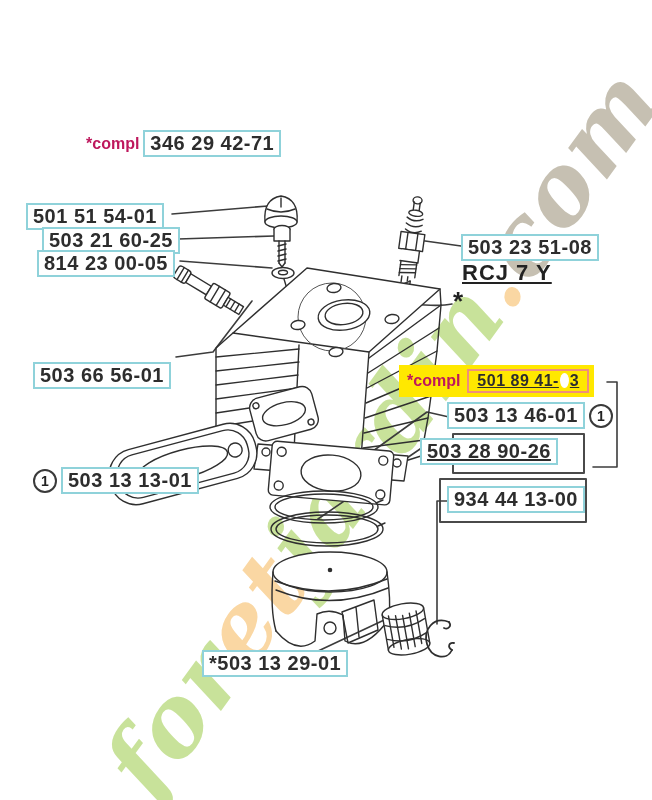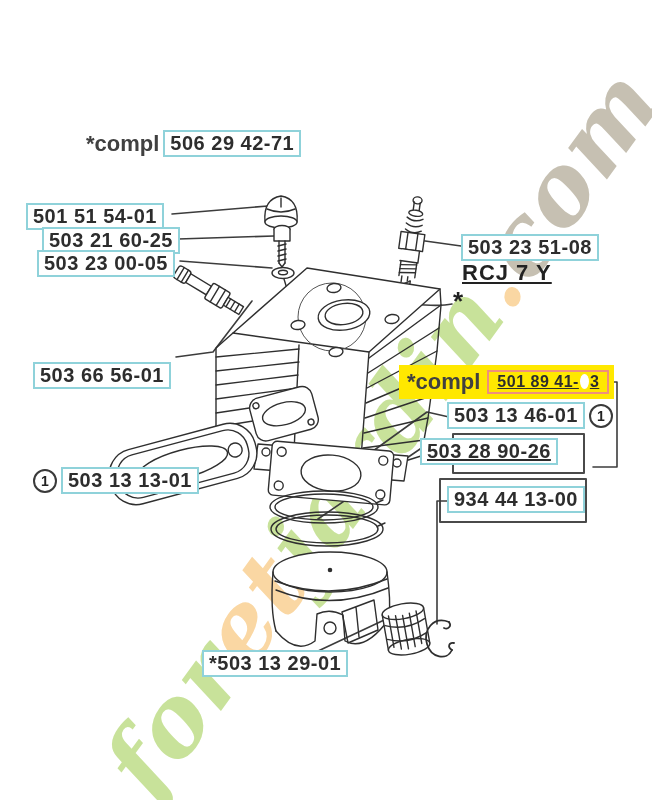--- a/index.html
+++ b/index.html
@@ -19,21 +19,21 @@
   .art{position:absolute;left:0;top:0;z-index:2;}
   
   .plabel{
     position:absolute;z-index:3;display:inline-block;background:#fff;
     border:2px solid var(--box-border);color:var(--txt);
     font-weight:bold;font-size:20px;line-height:1.05;letter-spacing:.5px;
     padding:1px 5px;white-space:nowrap;
   }
   .row{position:absolute;z-index:3;display:flex;align-items:center;gap:4px;}
   .row .plabel{position:static;}
-  .compl{font-weight:bold;font-size:22px;color:#404040;white-space:nowrap;}
+  .compl{font-weight:bold;font-size:16px;color:#be185d;white-space:nowrap;}
   .hl-wrap{
     position:absolute;z-index:3;display:flex;align-items:center;gap:7px;
     background:var(--hl);padding:4px 5px 4px 8px;
   }
   .hl-num{
     border:2px solid var(--hl-border);background:var(--hl);color:var(--txt);
     font-weight:bold;font-size:16px;letter-spacing:.5px;padding:1px 8px;white-space:nowrap;text-decoration:underline;
   }
   .gap-oval{display:inline-block;width:9px;height:15px;background:#fff;border-radius:50%;vertical-align:-2px;margin:0 1px;}
   .circle-ref{
@@ -189,26 +189,26 @@
     </g>
 
     <g stroke-width="1.8">
       <path d="M449,622 C433,616 423,630 427,644 C431,658 447,661 452,650"></path>
       <path d="M449,622 c3,4 -1,8 -5,6 M452,650 c-5,-3 -3,-8 2,-7"></path>
     </g>
   </svg>
 
   <div class="row" style="left:86px;top:130px;">
     <span class="compl">*compl</span>
-    <span class="plabel">506 29 42-71</span>
+    <span class="plabel">346 29 42-71</span>
   </div>
 
   <div class="plabel" style="left:26px;top:203px;">501 51 54-01</div>
   <div class="plabel" style="left:42px;top:227px;">503 21 60-25</div>
-  <div class="plabel" style="left:37px;top:250px;">503 23 00-05</div>
+  <div class="plabel" style="left:37px;top:250px;">814 23 00-05</div>
 
   <div class="plabel" style="left:461px;top:234px;">503 23 51-08</div>
   <div class="model" style="left:462px;top:260px;">RCJ 7 Y</div>
 
   <div class="plabel" style="left:33px;top:362px;">503 66 56-01</div>
 
   <div class="hl-wrap" style="left:399px;top:365px;">
     <span class="compl">*compl</span>
     <span class="hl-num"><span>501 89 41-</span><span class="gap-oval"></span><span>3</span></span>
   </div>

